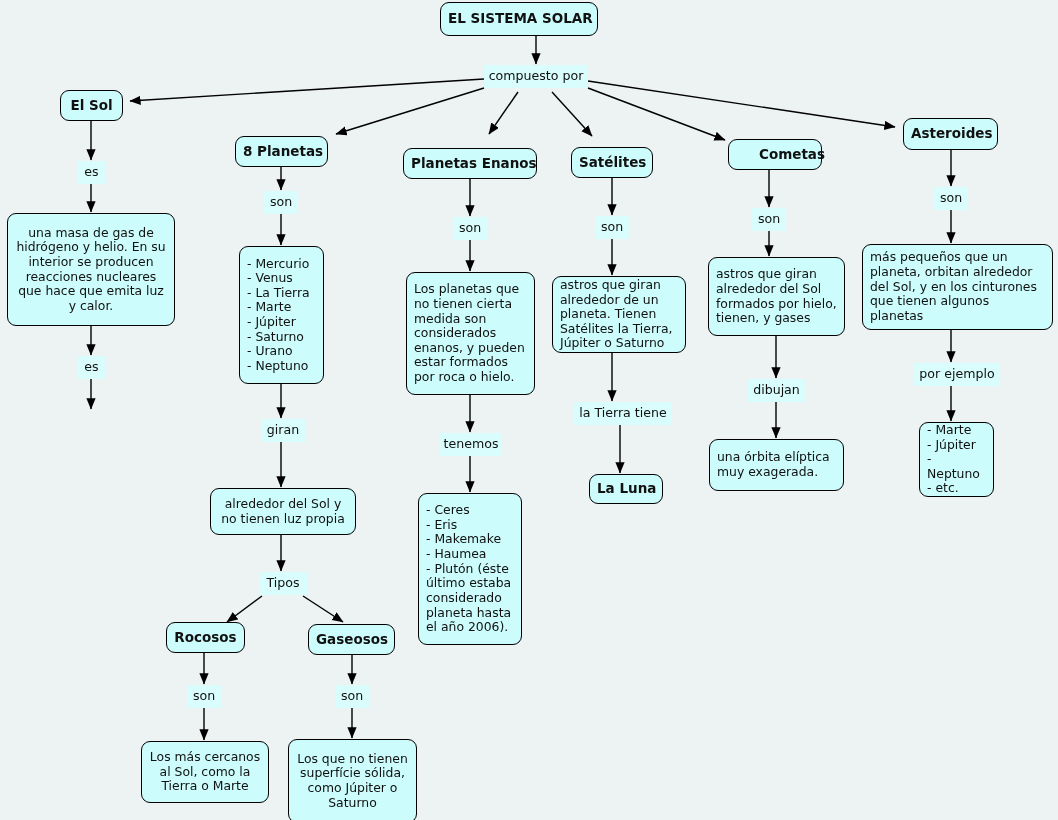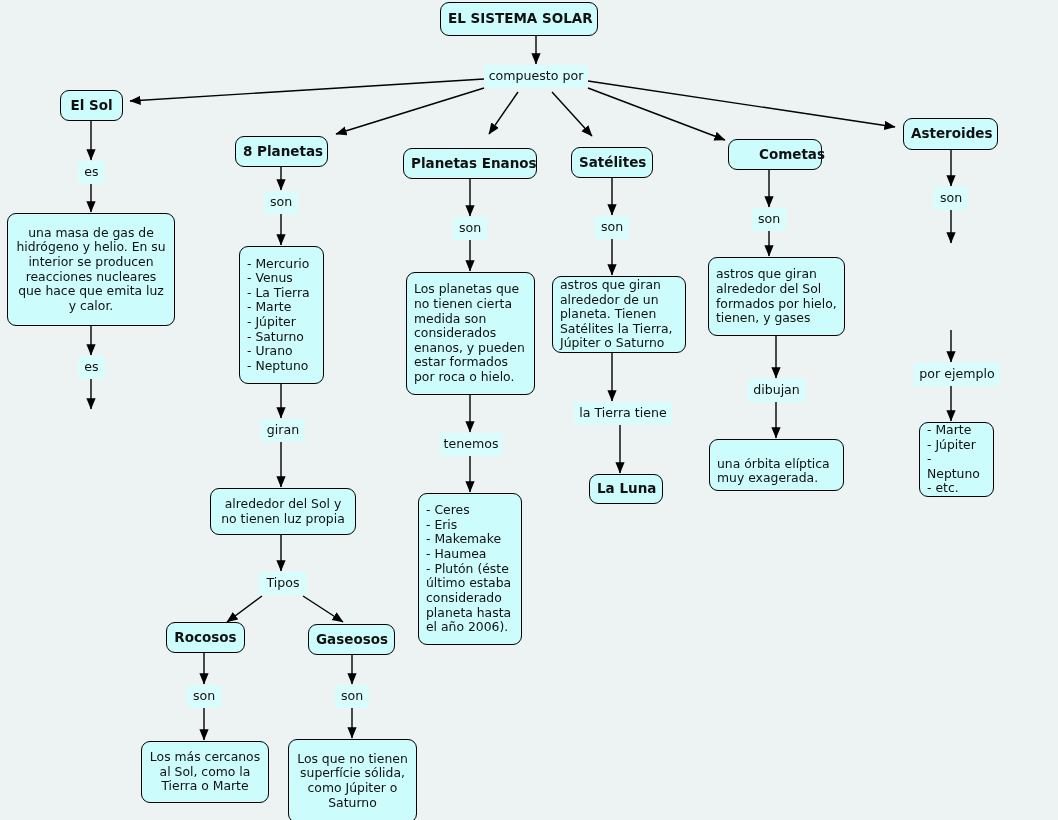--- a/index.html
+++ b/index.html
@@ -274,32 +274,35 @@
   </div>
 
   <div class="node detail left" style="left:708px; top:257px; width:137px; height:79px;">
     <span class="txt">astros que giran alrededor del Sol formados por hielo, tienen, y gases</span>
   </div>
 
   <div class="linklabel" style="left:748px; top:379px; width:57px; height:23px;">
     <span>dibujan</span>
   </div>
 
-  <div class="node detail left" style="left:709px; top:439px; width:135px; height:52px;align-items:flex-end;">
+  <div class="node detail left" style="left:709px; top:439px; width:135px; height:52px;">
     <span class="txt">una órbita elíptica muy exagerada.</span>
   </div>
 
   <div class="node concept" style="left:903px; top:118px; width:95px; height:32px;">
     <span class="txt">Asteroides</span>
   </div>
 
   <div class="linklabel" style="left:934px; top:187px; width:34px; height:23px;">
     <span>son</span>
   </div>
 
+  <div class="node detail left" style="left:862px; top:244px; width:191px; height:86px;">
+    <span class="txt">más pequeños que un planeta, orbitan alrededor del Sol, y en los cinturones que tienen algunos planetas</span>
+  </div>
 
   <div class="linklabel" style="left:914px; top:363px; width:86px; height:23px;">
     <span>por ejemplo</span>
   </div>
 
   <div class="node list" style="left:919px; top:422px; width:75px; height:75px;">
     <span class="txt">
       <span>- Marte</span><br>
       <span>- Júpiter</span><br>
       <span>- Neptuno</span><br>

